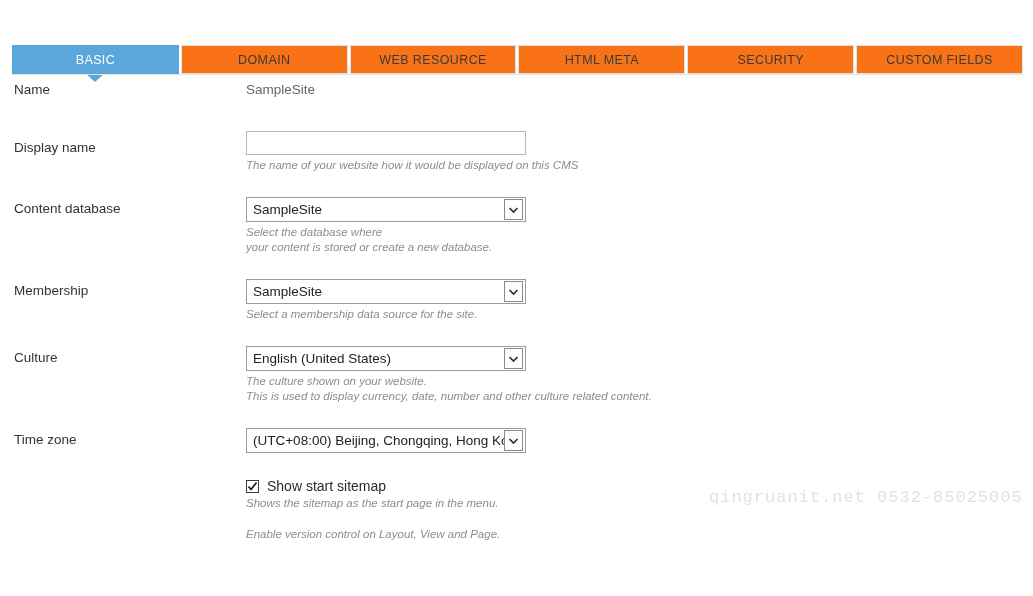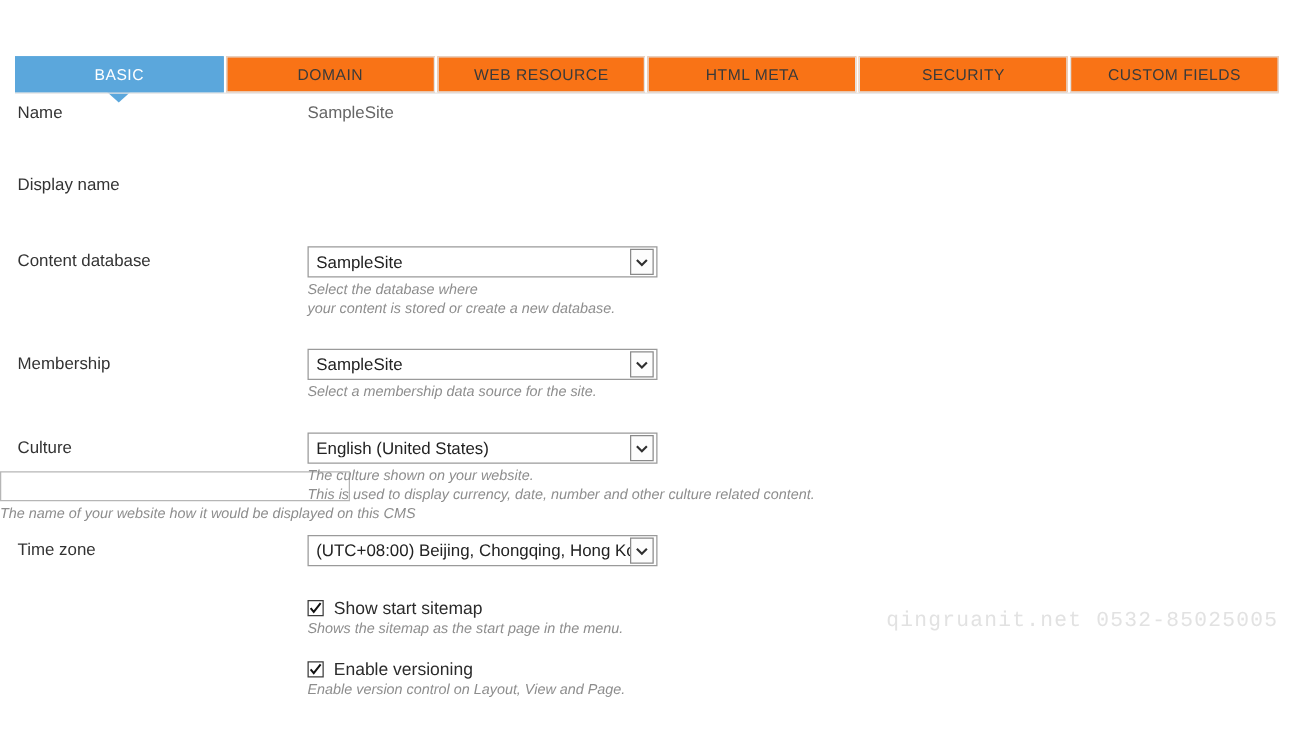--- a/index.html
+++ b/index.html
@@ -229,21 +229,21 @@
 
   <div class="form">
 
     <div class="row" style="height:49px;">
       <div class="label">Name</div>
       <div class="field">
         <div class="static-value">SampleSite</div>
       </div>
     </div>
 
-    <div class="row" style="height:66px;flex-direction:column;">
+    <div class="row" style="height:66px;">
       <div class="label" style="padding-top:9px;">Display name</div>
       <div class="field">
         <input class="text-input" type="text" placeholder="" style="">
         <div class="hint">The name of your website how it would be displayed on this CMS</div>
       </div>
     </div>
 
     <div class="row" style="height:82px;">
       <div class="label" style="padding-top:4px;">Content database</div>
       <div class="field">
@@ -316,28 +316,20 @@
           </span>
           <span class="check-label">Show start sitemap</span>
         </div>
         <div class="hint" style="margin-top:1px;">Shows the sitemap as the start page in the menu.</div>
       </div>
     </div>
 
     <div class="row" style="height:46px;">
       <div class="label"></div>
       <div class="field">
-        <div class="check-row">
-          <span class="checkbox">
-            <svg width="11" height="11" viewBox="0 0 11 11">
-                <path d="M1.5 5.5 L4 8.5 L9.5 1.5" fill="none" stroke="#111111" stroke-width="1.6"></path>
-              </svg>
-          </span>
-          <span class="check-label">Enable versioning</span>
-        </div>
         <div class="hint" style="margin-top:1px;">Enable version control on Layout, View and Page.</div>
       </div>
     </div>
 
   </div>
 
   <div class="watermark">qingruanit.net  0532-85025005</div>
 
 </div>
 

